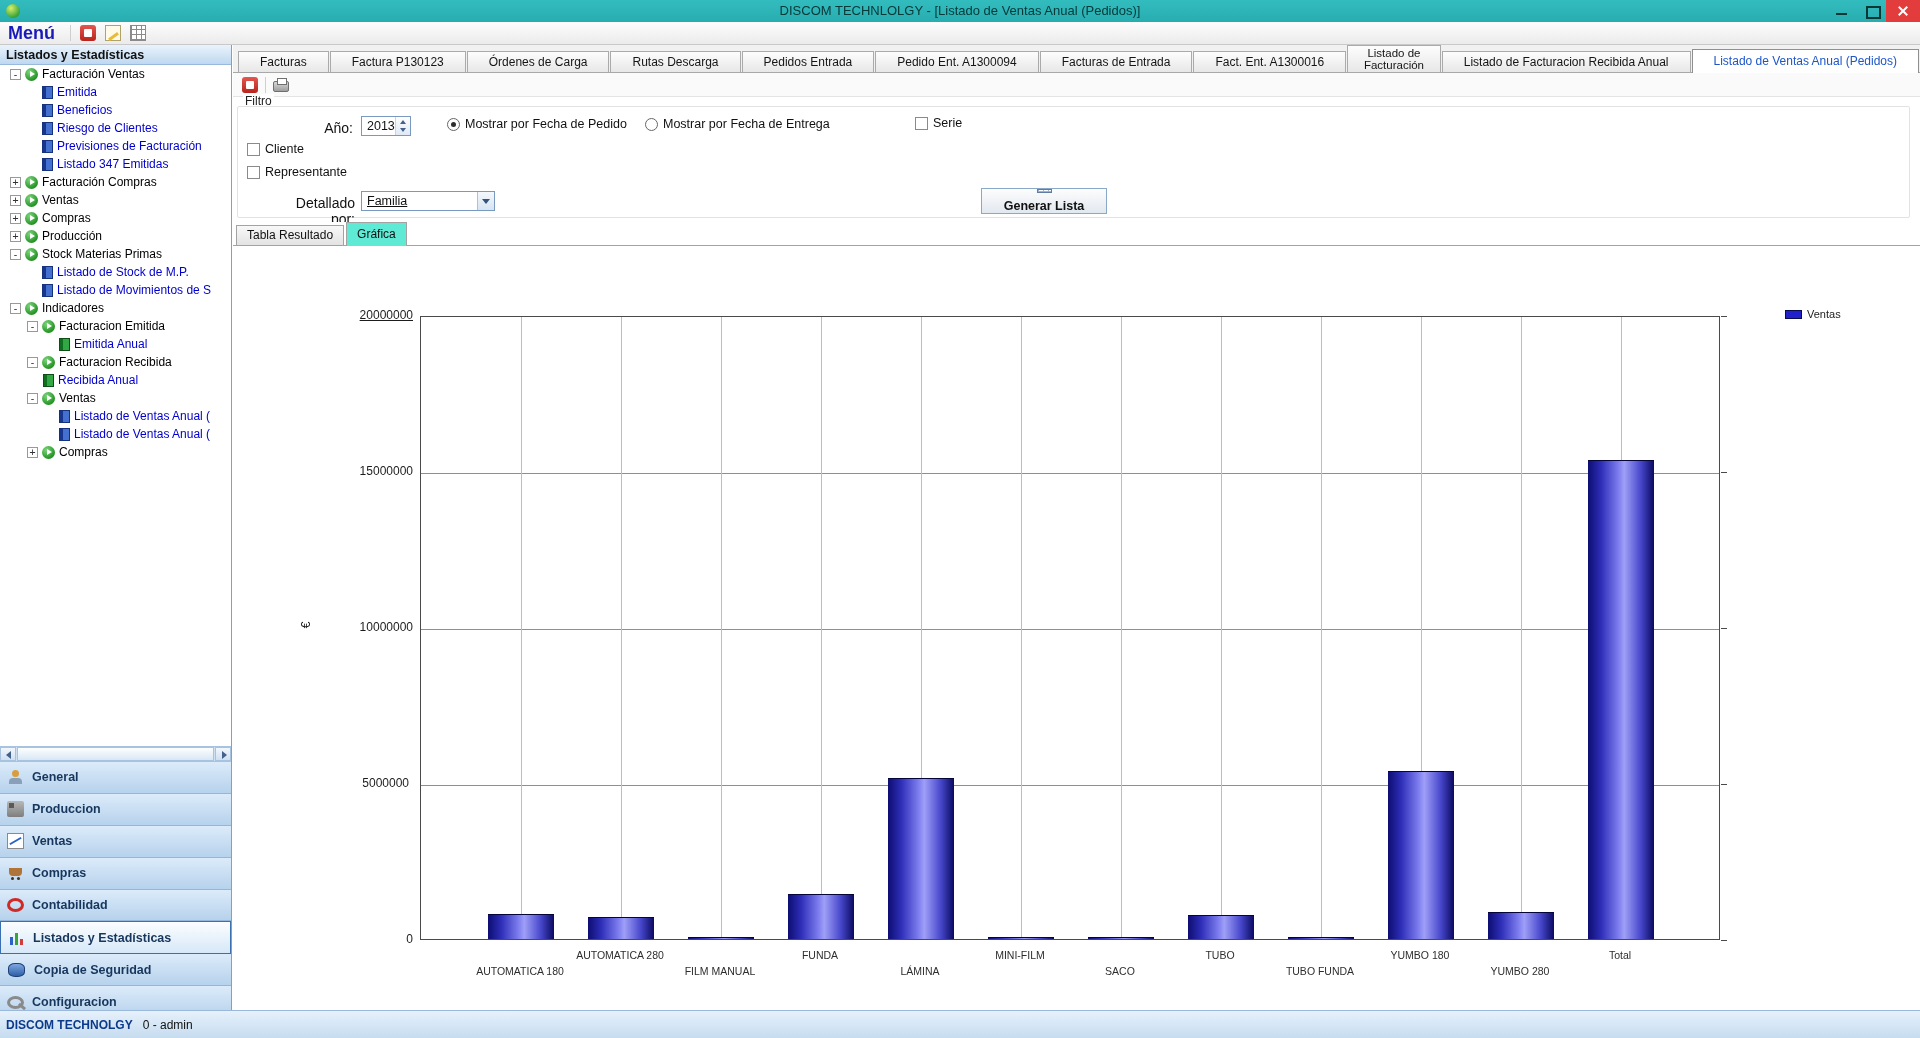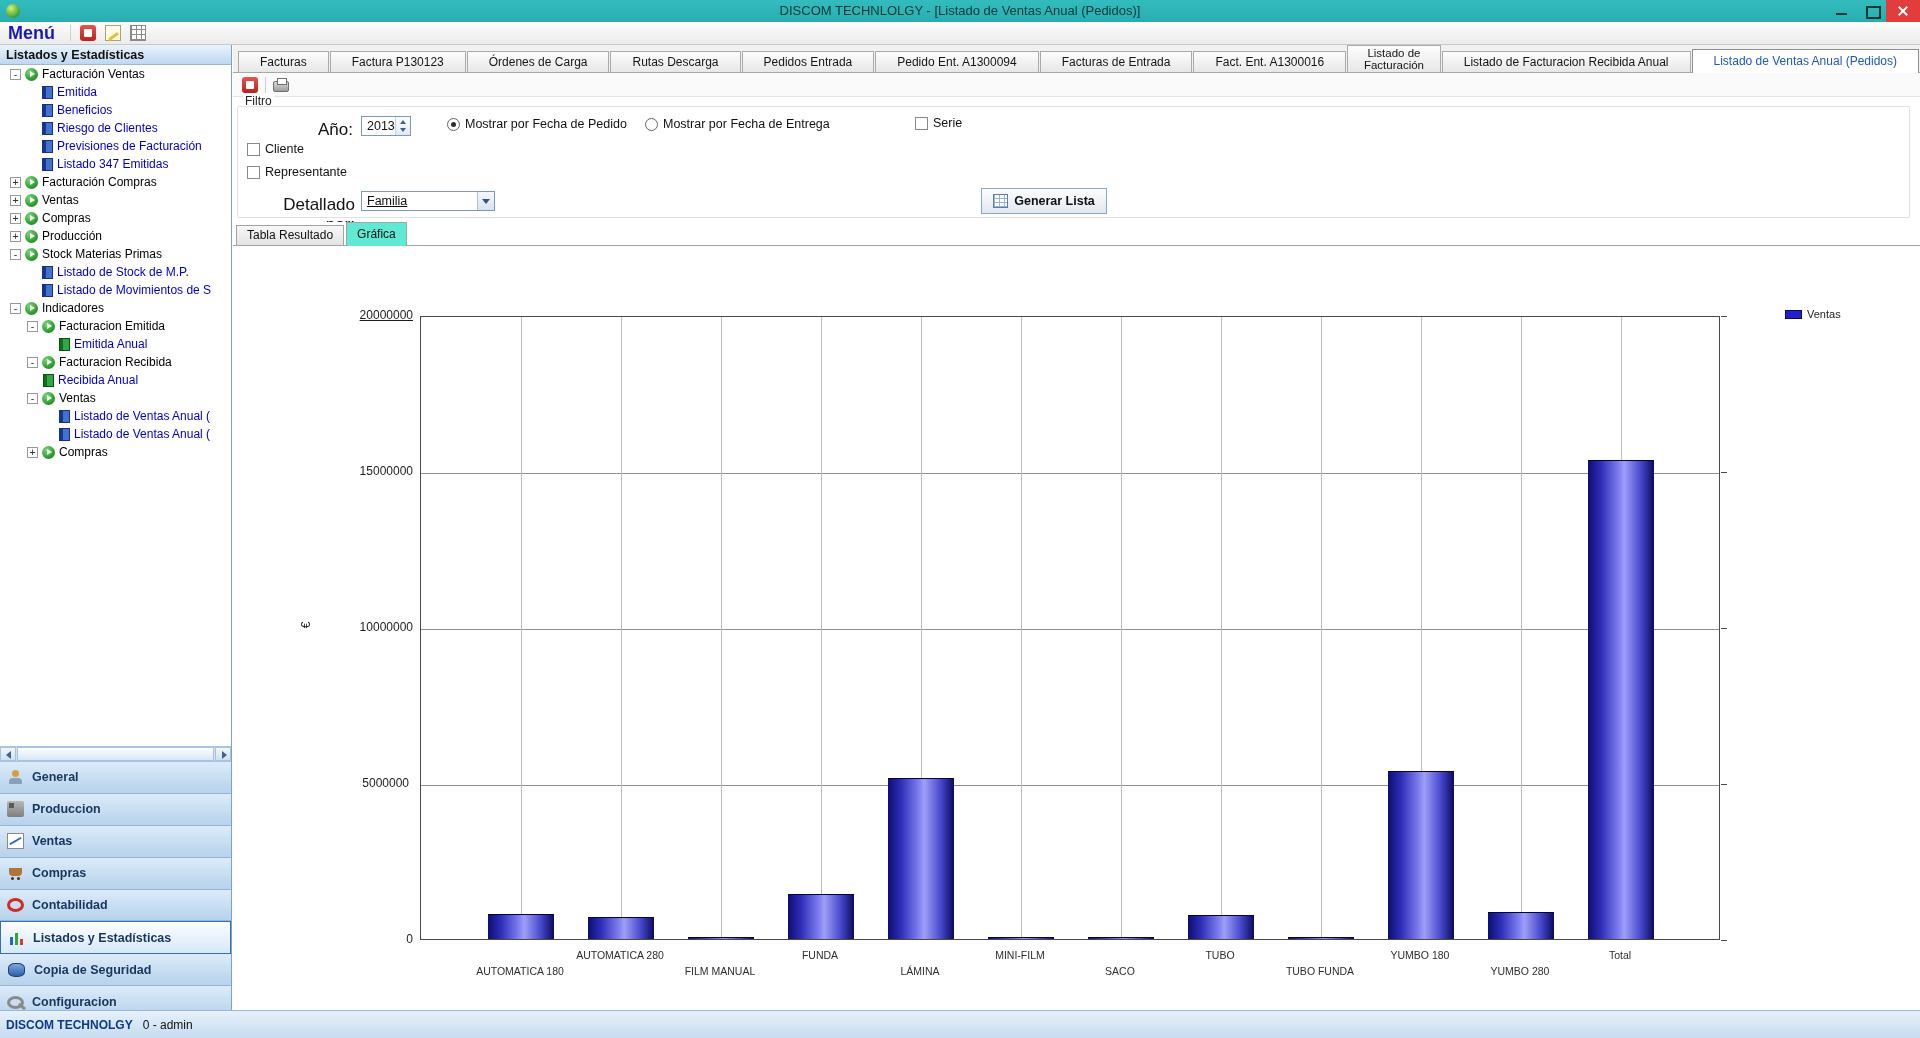--- a/index.html
+++ b/index.html
@@ -106,41 +106,41 @@
   .tab.active { height:24px; line-height:23px; background:#fff; color:#1e56c8; border-color:#8f8f8f; margin-bottom:-1px; }
 
   .toolbar { position:absolute; top:28px; left:0; right:0; height:24px; background:#fafafa; border-bottom:1px solid #e4e4e4;
     display:flex; align-items:center; padding-left:9px; gap:7px; }
   .tb-icon { width:16px; height:16px; position:relative; }
   .icon-printer { background:linear-gradient(#d8d8d8,#9e9e9e); border:1px solid #6f6f6f; border-radius:2px; height:11px; margin-top:4px; }
   .icon-printer::before { content:""; position:absolute; left:3px; top:-4px; width:8px; height:5px; background:#fff; border:1px solid #6f6f6f; }
 
   .filter-label { position:absolute; left:10px; top:49px; font-size:12px; background:#fff; padding:0 2px; color:#222; }
   .filter-box { position:absolute; left:4px; top:61px; right:10px; height:112px; border:1px solid #e2e2e2; border-radius:2px; }
-  .lbl { position:absolute; font-size:17px; color:#111; }
+  .lbl { position:absolute; font-size:14px; color:#111; }
   .row { position:absolute; display:flex; align-items:center; gap:5px; font-size:12.5px; color:#111; }
   .checkbox { width:13px; height:13px; border:1px solid #8a8a8a; background:#fff; flex:0 0 13px; }
   .radio { width:13px; height:13px; border:1px solid #666; border-radius:50%; background:#fff; position:relative; flex:0 0 13px; }
   .radio.checked::after { content:""; position:absolute; left:3px; top:3px; width:5px; height:5px; border-radius:50%; background:#2e2e2e; }
 
   .spinner { position:absolute; left:128px; top:71px; width:50px; height:20px; border:1px solid #7a99c0; background:#fff; display:flex; }
   .spinner-value { flex:1; font-size:12.5px; padding:2px 0 0 5px; }
   .spin-btns { width:15px; border-left:1px solid #c6d6ea; display:flex; flex-direction:column; background:linear-gradient(#fefefe,#dfe9f5); }
   .spin-up, .spin-down { flex:1; position:relative; }
   .spin-up::before { content:""; position:absolute; left:4px; top:3px; border-bottom:4px solid #44618c; border-left:3.5px solid transparent; border-right:3.5px solid transparent; }
   .spin-down::before { content:""; position:absolute; left:4px; top:2px; border-top:4px solid #44618c; border-left:3.5px solid transparent; border-right:3.5px solid transparent; }
 
   .dropdown { position:absolute; left:128px; top:146px; width:134px; height:20px; border:1px solid #7a99c0; background:#fff; display:flex;text-decoration:underline; }
   .dropdown-value { flex:1; font-size:12.5px; padding:2px 0 0 5px; }
   .dropdown-btn { width:17px; border-left:1px solid #aac2dc; background:linear-gradient(#f4f8fc,#d6e4f2); position:relative; }
   .dropdown-btn::before { content:""; position:absolute; left:4px; top:7px; border-top:5px solid #35527c; border-left:4px solid transparent; border-right:4px solid transparent; }
 
   .gen-btn { position:absolute; left:748px; top:143px; width:126px; height:26px; border:1px solid #8aa8c8;
     background:linear-gradient(#fdfdfd,#e2e8f0); display:flex; align-items:center; justify-content:center; gap:6px;
-    font-weight:bold; font-size:12.5px; }
+    font-weight:bold; font-size:12.5px;flex-direction:column; }
   .gen-icon { width:15px; height:14px; background:
       repeating-linear-gradient(0deg,#9ab4d8 0 1px,transparent 1px 4px),
       repeating-linear-gradient(90deg,#9ab4d8 0 1px,transparent 1px 5px), #fff;
     border:1px solid #5f7ca4; }
 
   .result-tabs { position:absolute; top:177px; left:0; right:0; height:24px; border-bottom:1px solid #a3a3a3;
     display:flex; align-items:flex-end; padding-left:3px; background:#fff; }
   .rtab { height:20px; line-height:19px; padding:0 10px; margin-right:2px; font-size:12px; border:1px solid #a3a3a3; border-bottom:none;
     background:linear-gradient(#f8f8f8,#e3e3e3); }
   .rtab.active { height:24px; line-height:23px; background:#5eead4; margin-bottom:-1px; }

